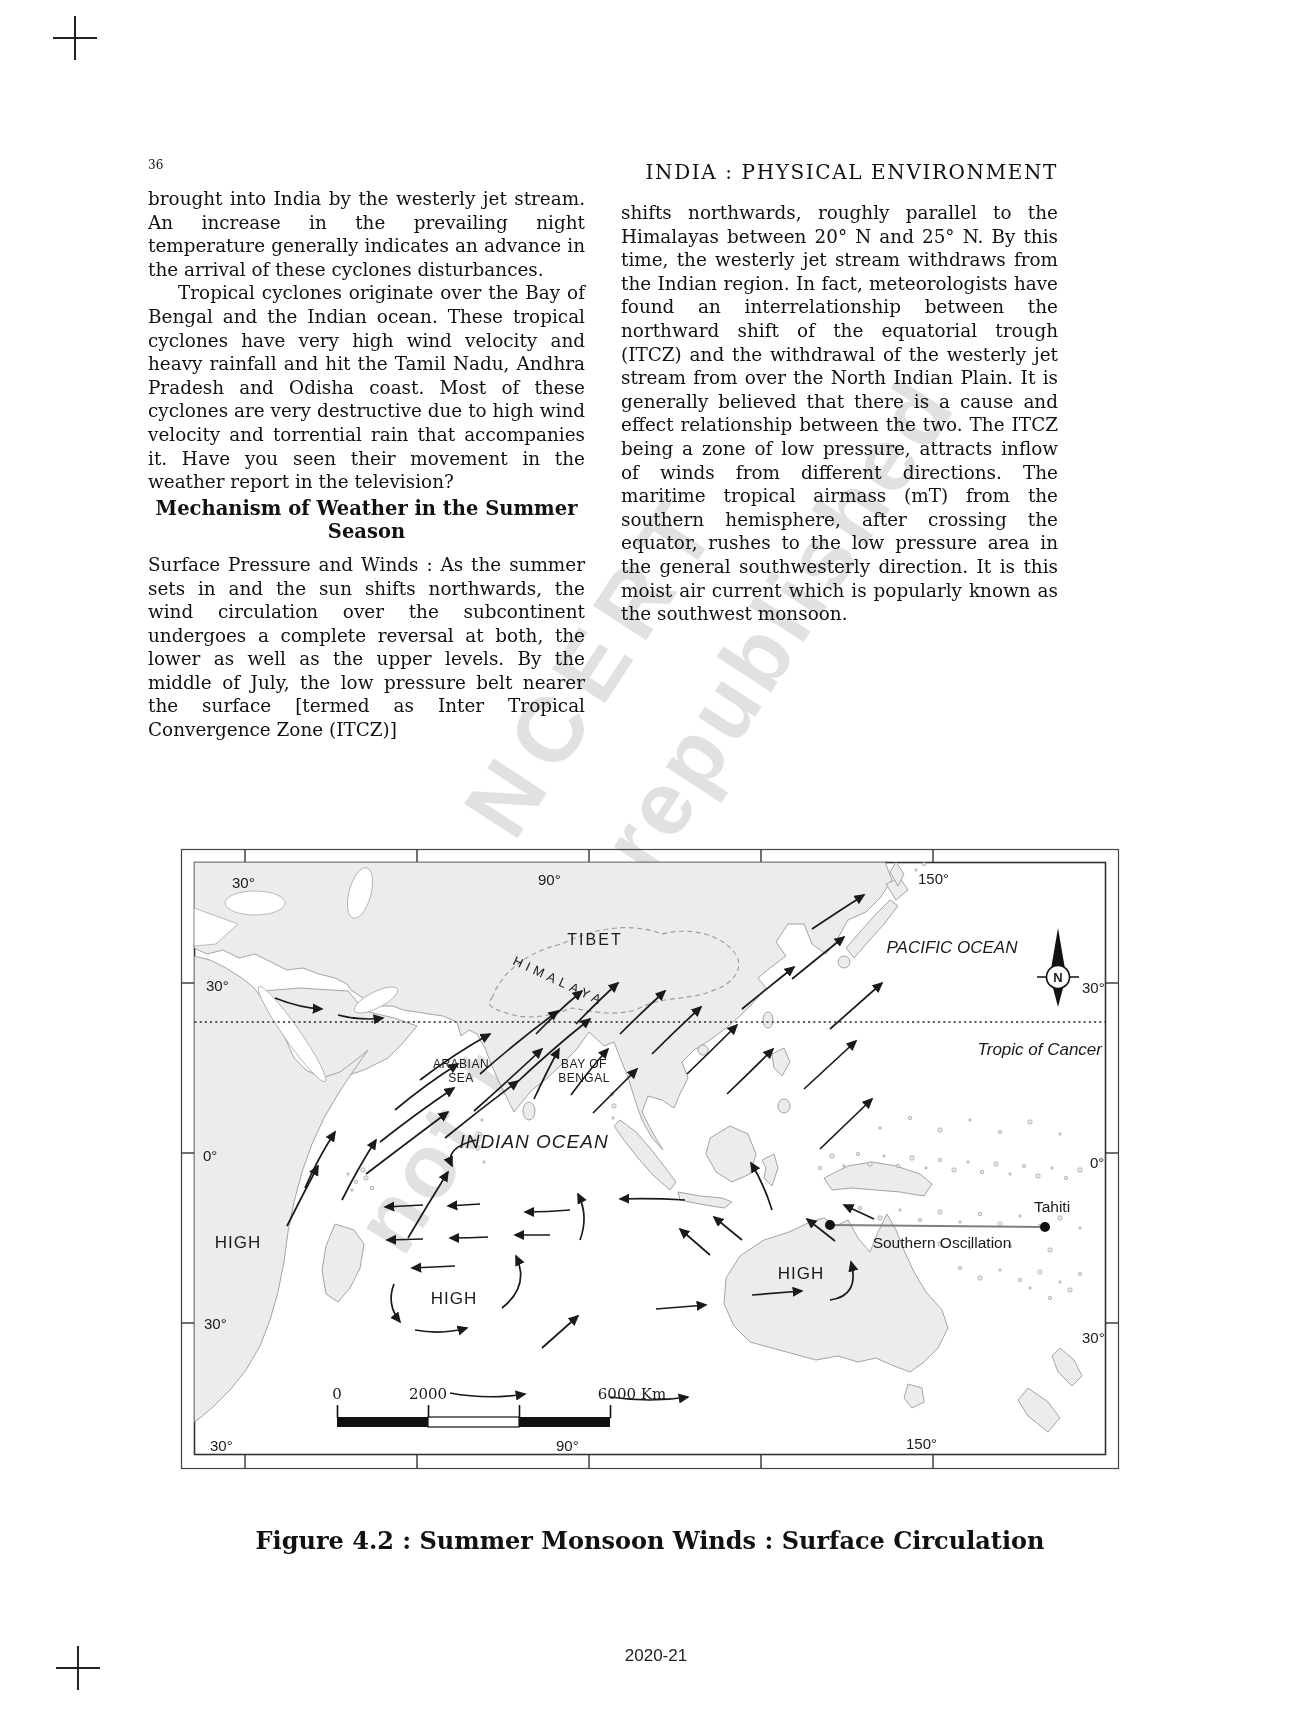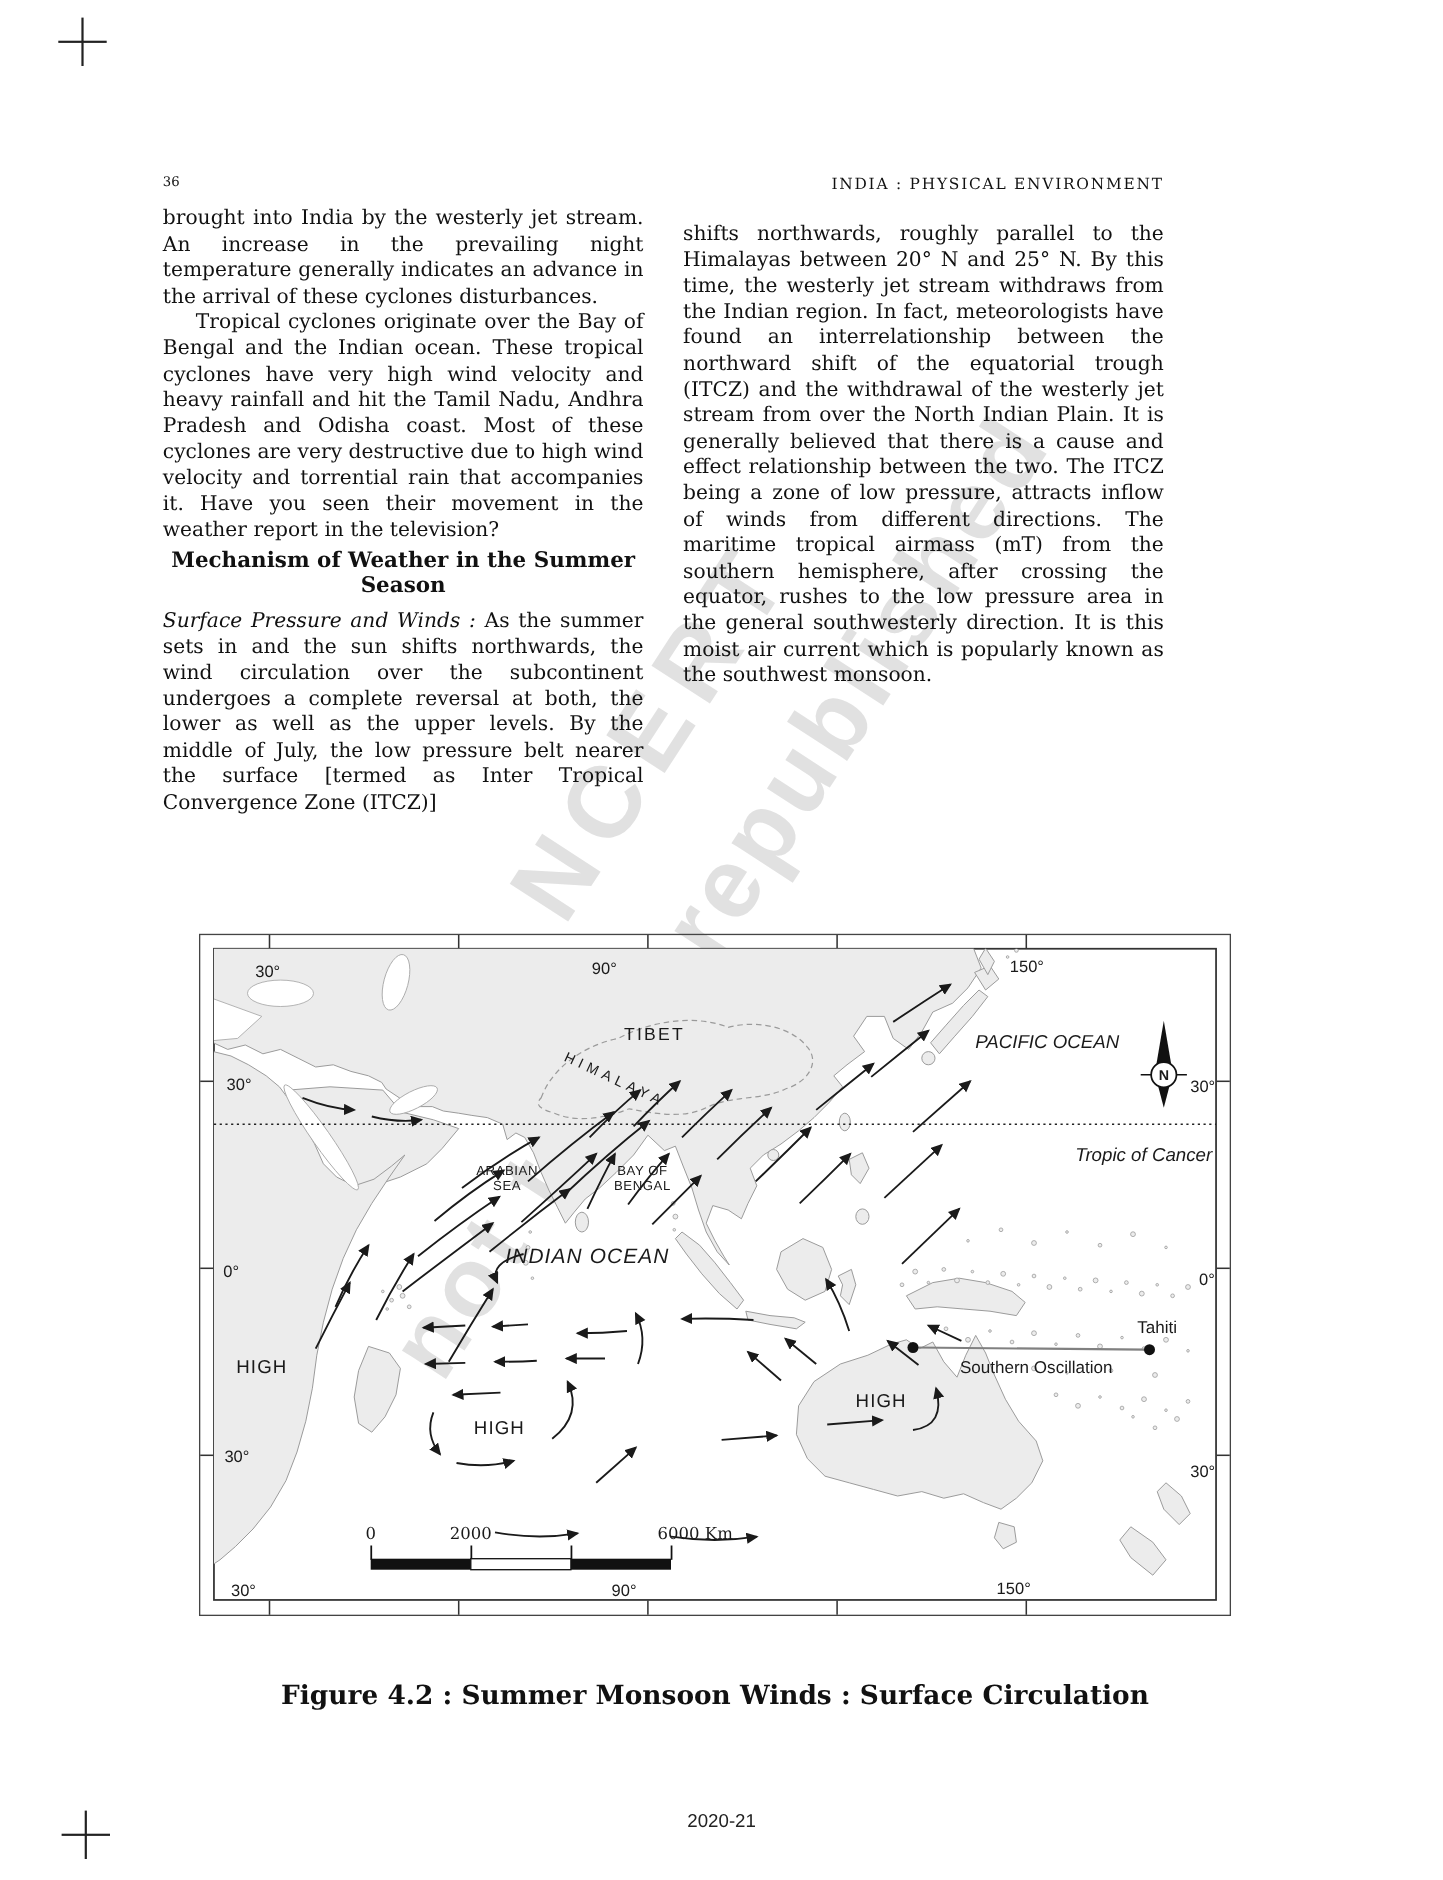--- a/index.html
+++ b/index.html
@@ -13,30 +13,30 @@
        transform:translate(-50%,-50%) rotate(-57deg);}
   .page{position:absolute;inset:0;z-index:1;}
   .regmark{position:absolute;width:44px;height:44px;}
   .regmark:before,.regmark:after{content:"";position:absolute;background:#222;}
   .regmark:before{left:0;top:21px;width:44px;height:2px;}
   .regmark:after{left:21px;top:0;width:2px;height:44px;}
   #reg-top{left:53px;top:16px;}
   #reg-bottom{left:56px;top:1646px;}
   .pageno{position:absolute;left:148px;top:158px;font-size:12px;}
   .runhead{position:absolute;left:554px;top:160px;width:504px;text-align:right;
-           font-size:14px;letter-spacing:1.6px;}
+           font-size:20px;letter-spacing:1.6px;}
   .col{position:absolute;width:437px;font-size:18.4px;line-height:23.6px;
        text-align:justify;}
   #col-left{left:148px;top:187px;}
   #col-right{left:621px;top:201px;}
   .col p{margin:0;}
   .col p.indent{text-indent:30px;}
   .col p.gap{margin-top:9px;}
   .col h3{font-size:19.5px;margin:3px 0 9px 0;text-align:center;}
-  .lead{font-style:italic;}
+  .lead{}
   #map-wrap{position:absolute;left:180px;top:848px;width:940px;height:622px;}
   #caption{position:absolute;left:180px;top:1526px;width:940px;text-align:center;
            font-weight:bold;font-size:24px;}
   #footer{position:absolute;left:0;top:1646px;width:1312px;text-align:center;
           font-family:"Liberation Sans",sans-serif;font-size:17px;color:#222;}
   svg text{font-family:"Liberation Sans",sans-serif;fill:#1a1a1a;}
   text.coord{font-size:15px;}
   text.sea-small{font-size:12px;letter-spacing:.5px;}
   text.ocean{font-style:italic;font-size:17px;}
   text.ocean-big{font-style:italic;font-size:19px;letter-spacing:1px;}

